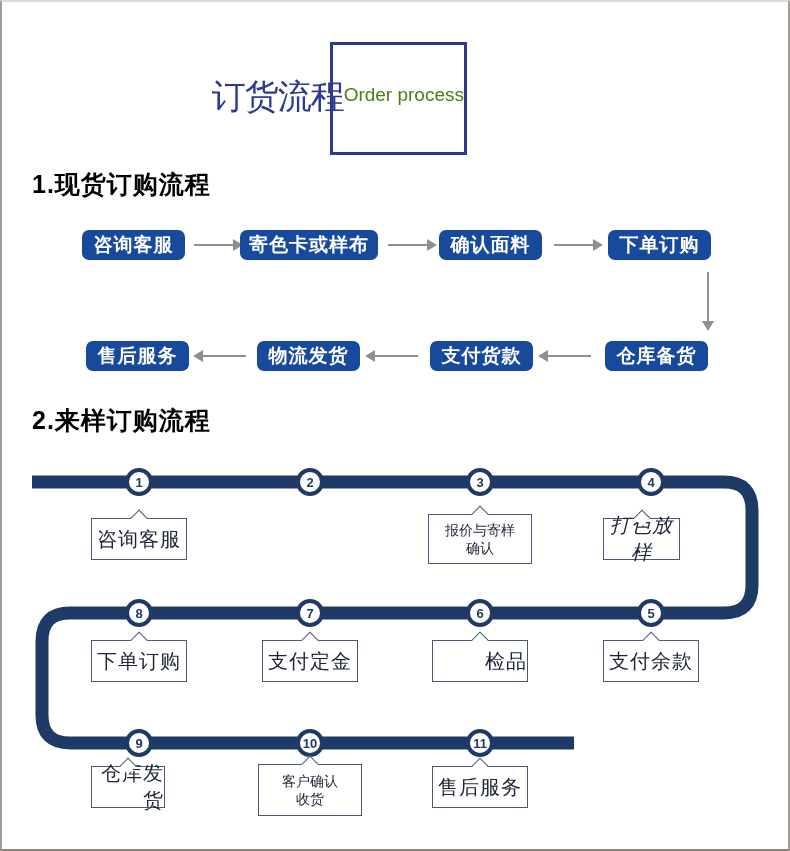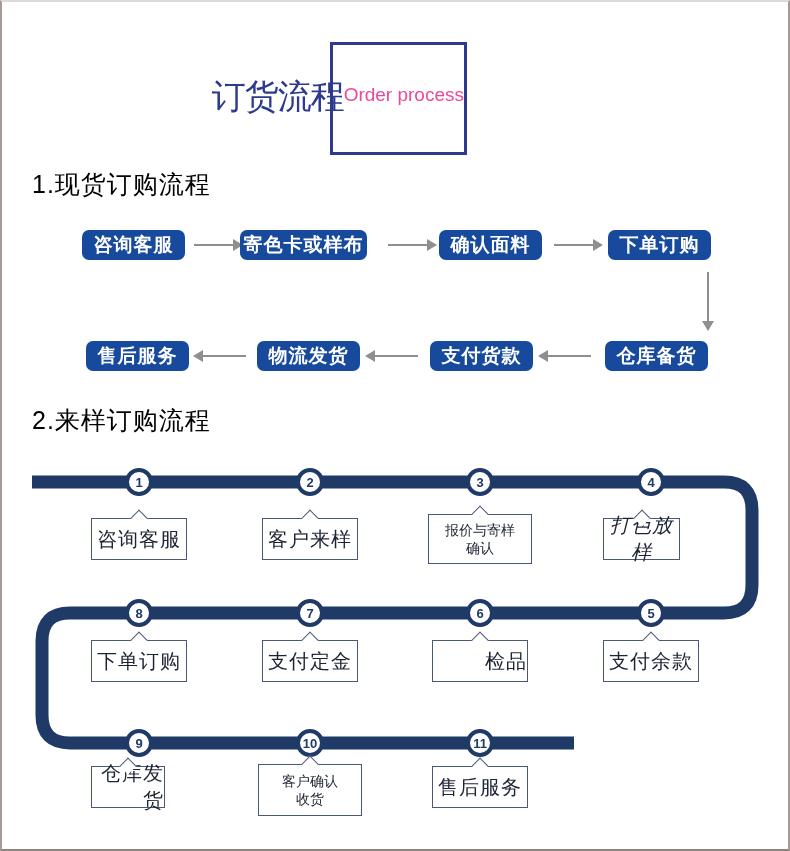--- a/index.html
+++ b/index.html
@@ -11,23 +11,23 @@
     box-sizing:border-box; overflow:hidden;
   }
   
   .title-box {
     position:absolute; left:328px; top:40px; width:137px; height:113px;
     border:3px solid #2d3a8e; box-sizing:border-box;
     display:flex; flex-direction:row; align-items:center; justify-content:flex-end;
     padding-bottom:6px; background:#fff;
   }
   .title-cn { font-size:34px; line-height:1; color:#2d3a8e; letter-spacing:-1px; white-space:nowrap; }
-  .title-en { font-size:19px; line-height:1.2; color:#ec4899; white-space:nowrap; }
+  .title-en { font-size:19px; line-height:1.2; color:#4d7c0f; white-space:nowrap; }
   
-  .heading { position:absolute; left:30px; font-size:25px; font-weight:400; color:#000; letter-spacing:1px; }
+  .heading { position:absolute; left:30px; font-size:25px; font-weight:700; color:#000; letter-spacing:1px; }
   
   .pill {
     position:absolute; height:30px; background:#17499d; border-radius:7px;
     color:#fff; font-weight:700; font-size:19px; letter-spacing:1px;
     display:flex; align-items:center; justify-content:center; box-sizing:border-box;
   }
   
   .arr-r, .arr-l { position:absolute; height:2px; background:#8f8f8f; }
   .arr-r::after {
     content:""; position:absolute; right:-9px; top:-5px; width:0; height:0;
@@ -69,21 +69,21 @@
 
   <div class="title-box">
     <div class="title-cn">订货流程</div>
     <div class="title-en">Order process</div>
   </div>
 
   <div class="heading" style="top:166px;">1.现货订购流程</div>
 
   <div class="pill" style="left:80px;top:228px;width:103px;">咨询客服</div>
   <div class="arr-r" style="left:192px;top:242px;width:40px;"></div>
-  <div class="pill" style="left:238px;top:228px;width:127px;">寄色卡或样布</div>
+  <div class="pill" style="left:238px;top:228px;width:138px;">寄色卡或样布</div>
   <div class="arr-r" style="left:386px;top:242px;width:40px;"></div>
   <div class="pill" style="left:437px;top:228px;width:103px;">确认面料</div>
   <div class="arr-r" style="left:552px;top:242px;width:40px;"></div>
   <div class="pill" style="left:606px;top:228px;width:103px;">下单订购</div>
 
   <div class="arr-d" style="left:705px;top:270px;height:50px;"></div>
 
   <div class="pill" style="left:84px;top:339px;width:103px;">售后服务</div>
   <div class="arr-l" style="left:200px;top:353px;width:44px;"></div>
   <div class="pill" style="left:255px;top:339px;width:103px;">物流发货</div>
@@ -131,24 +131,20 @@
       <span class="num">10</span>
     </div>
   <div class="node" style="left:464px;top:727px;">
       <span class="num">11</span>
     </div>
 
   <div class="lbox" style="left:89px;top:516px;width:96px;height:42px;">
       <i class="caret"></i>
       <span>咨询客服</span>
     </div>
-  <div class="lbox" style="left:260px;top:516px;width:96px;height:42px;">
-      <i class="caret"></i>
-      <span>客户来样</span>
-    </div>
   <div class="lbox small" style="left:426px;top:512px;width:104px;height:50px;">
       <i class="caret"></i>
       <span>报价与寄样</span>
       <span>确认</span>
     </div>
   <div class="lbox" style="left:601px;top:516px;width:77px;height:42px;font-style:italic;">
       <i class="caret"></i>
       <span>打色放样</span>
     </div>
 

